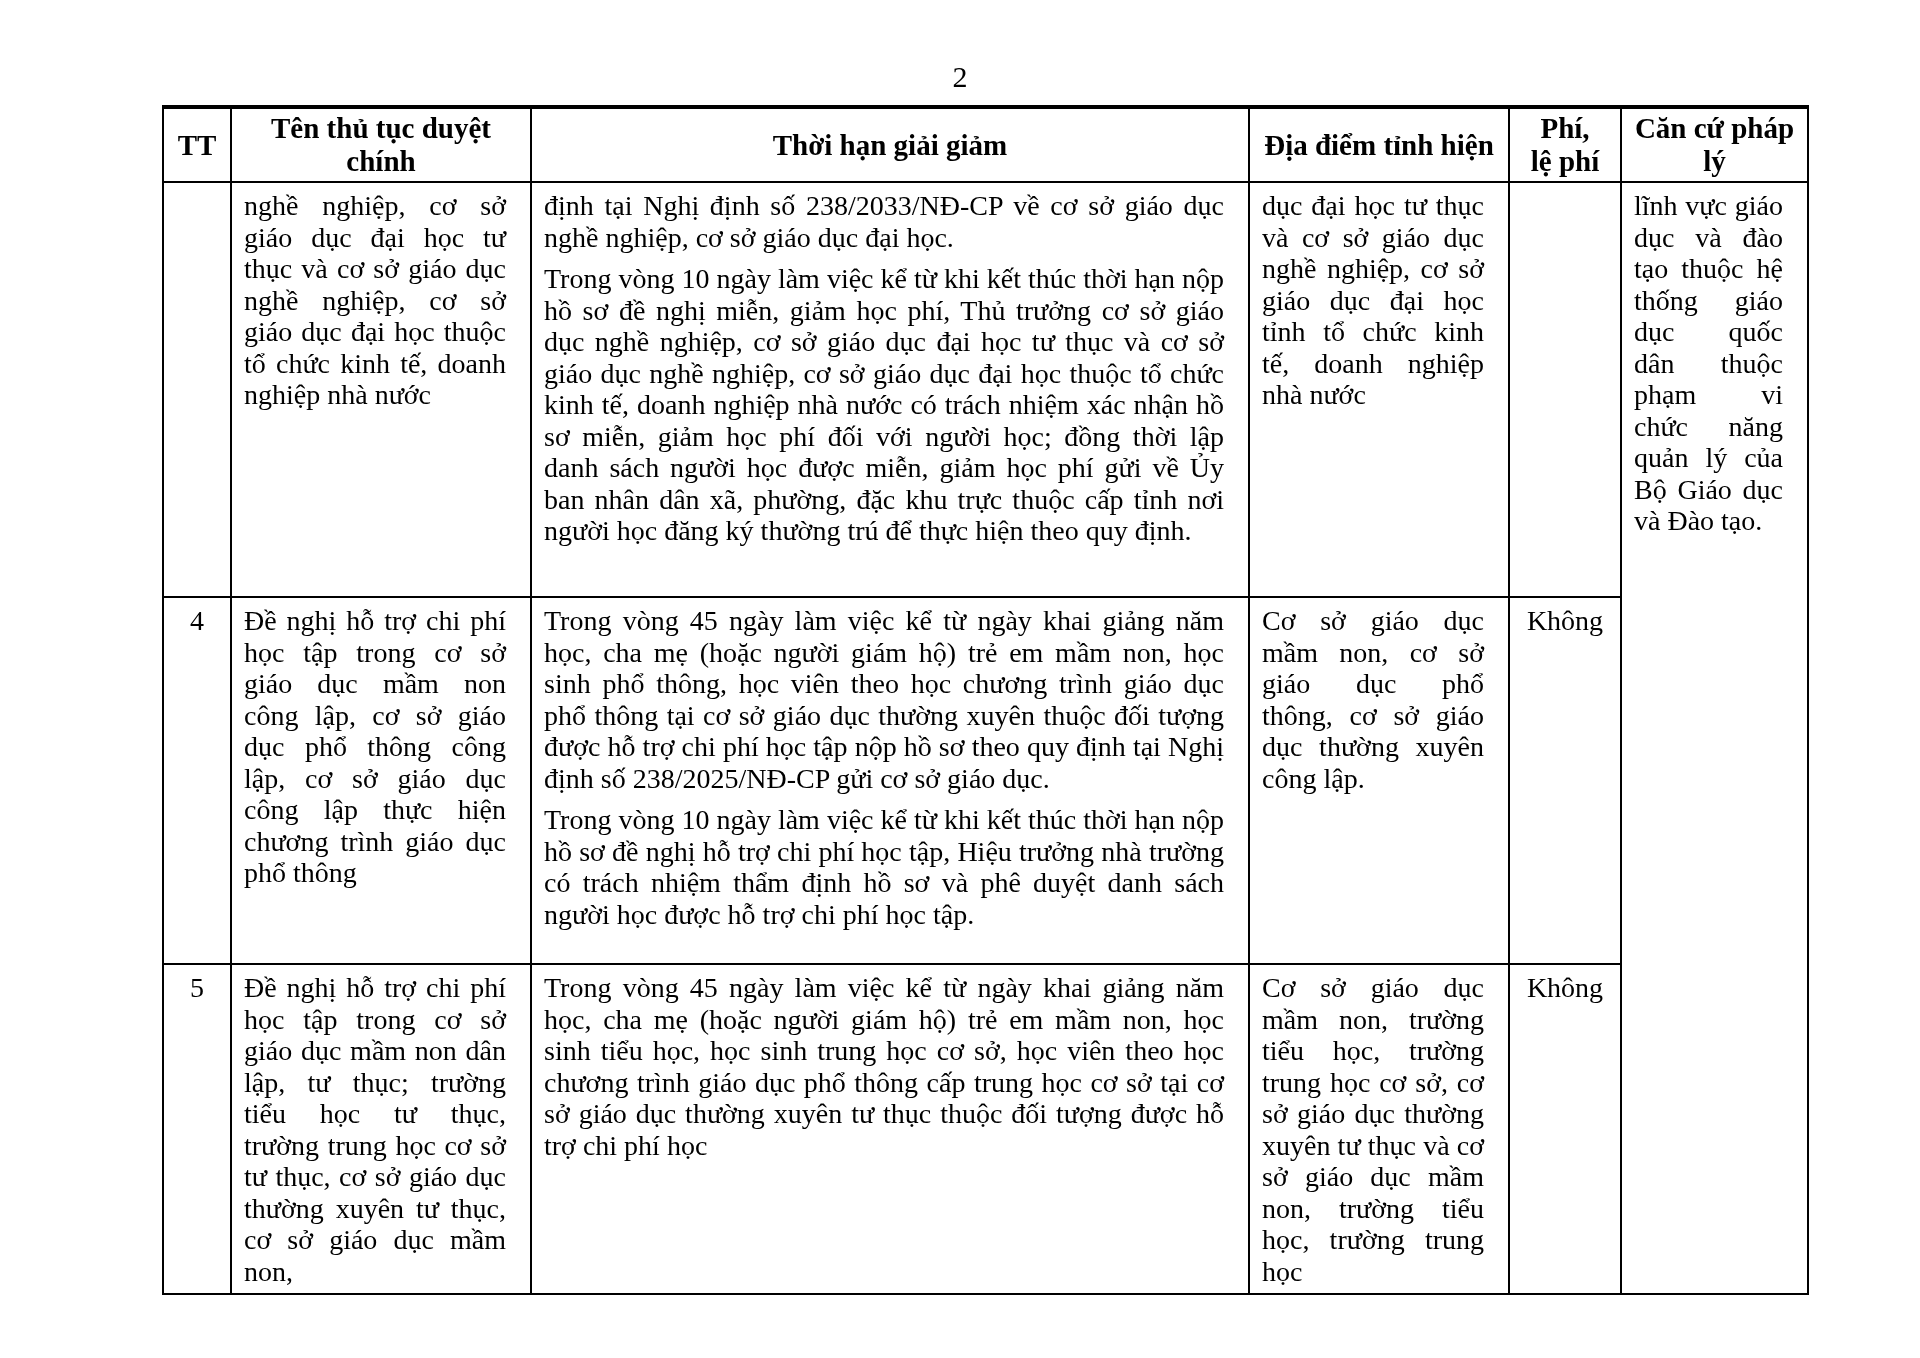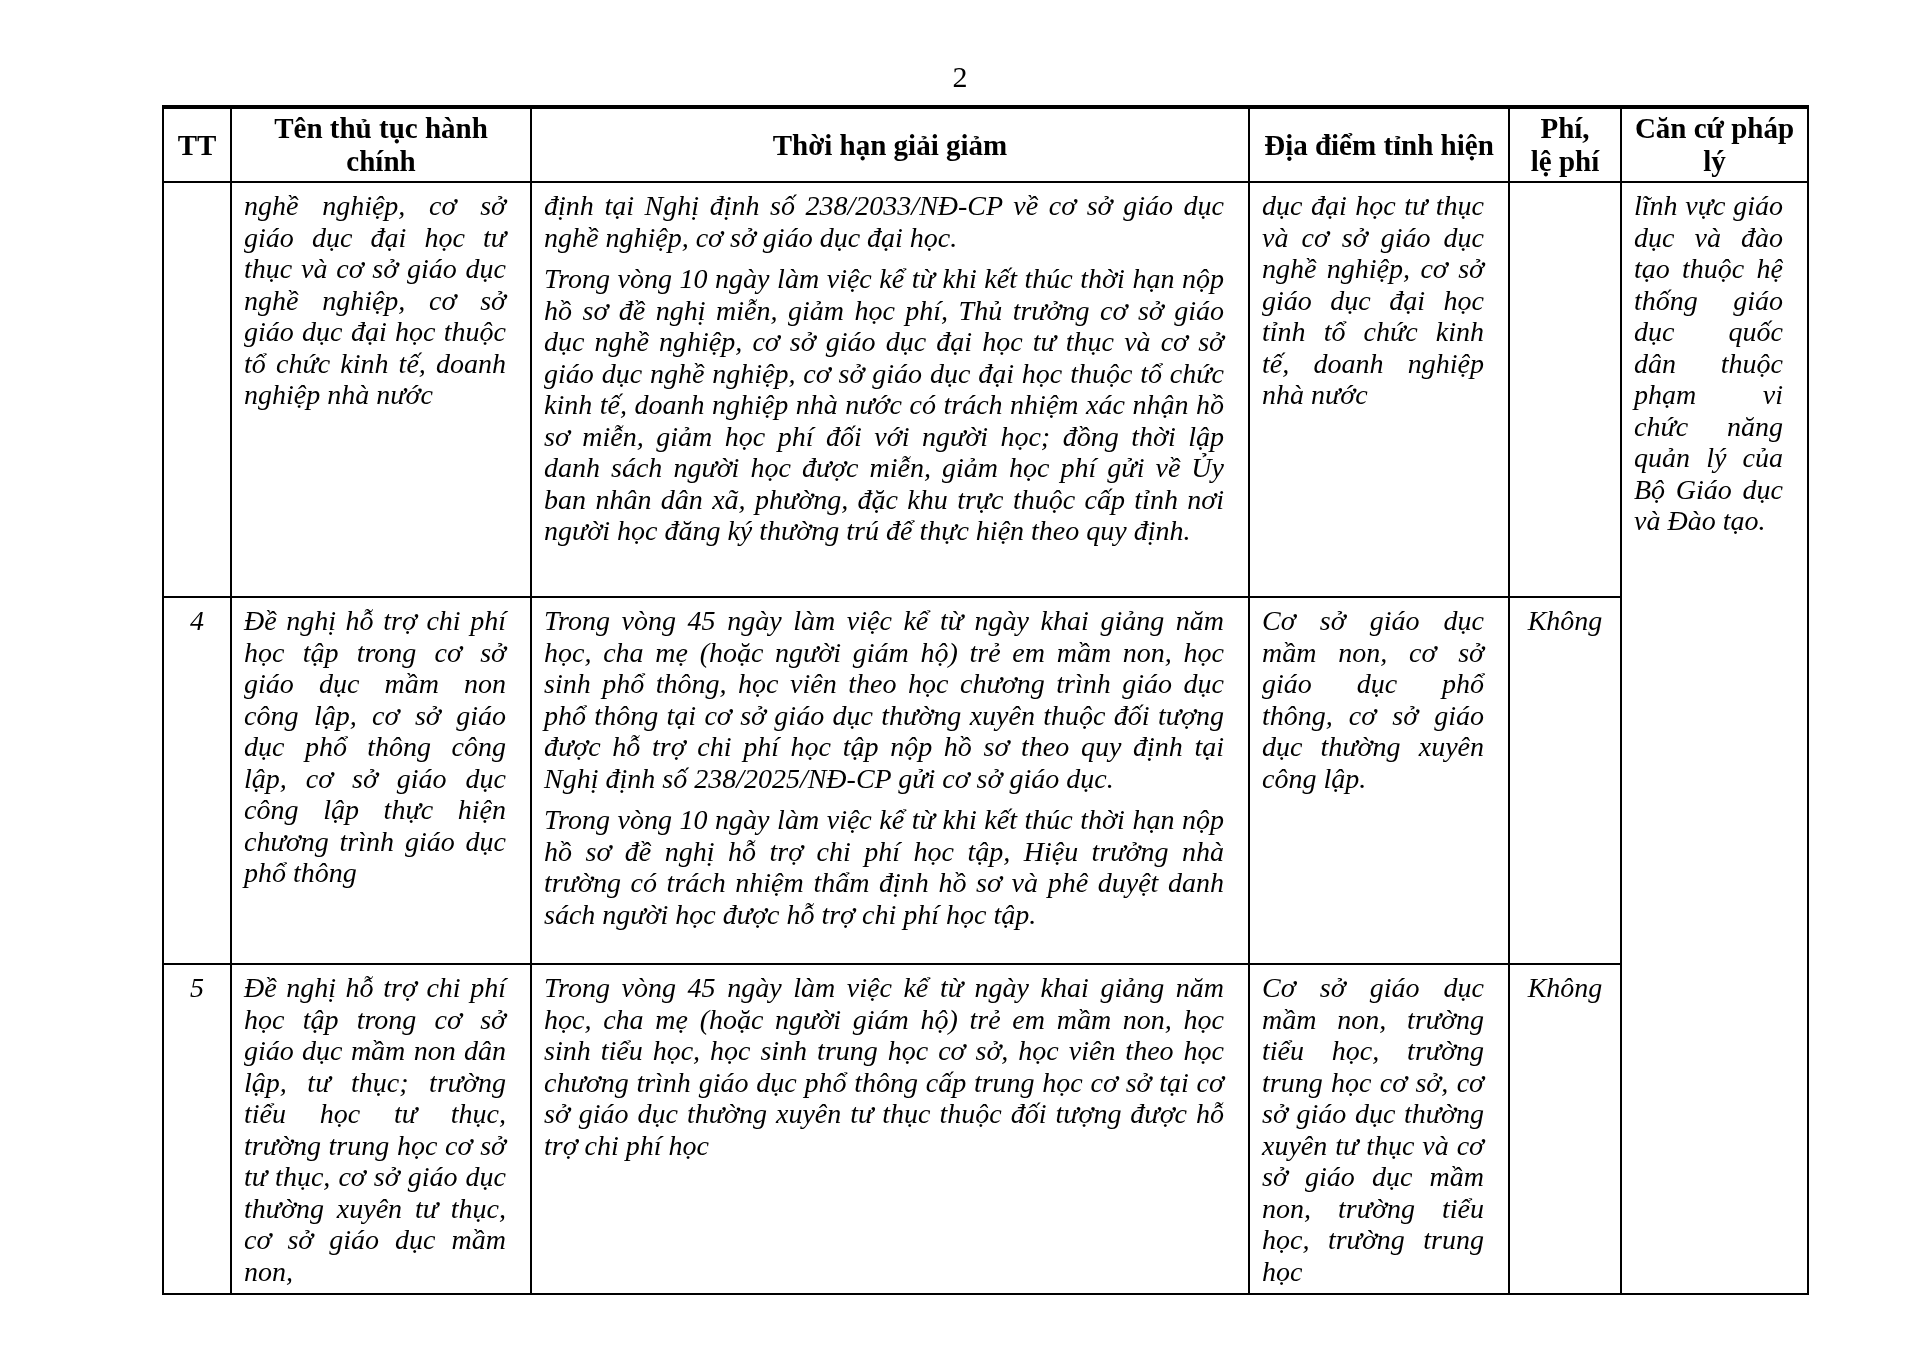--- a/index.html
+++ b/index.html
@@ -41,21 +41,20 @@
     vertical-align: middle;
     padding: 2px 4px;
     line-height: 33px;
   }
   .doc-table td {
     font-size: 28px;
     line-height: 31.5px;
     vertical-align: top;
     text-align: justify;
     padding: 7px 24px 6px 12px;
-    font-style: italic;
   }
   .doc-table td.cell-tt,
   .doc-table td.cell-fee { text-align: center; padding-left: 2px; padding-right: 2px; }
   .doc-table td p { margin: 0 0 10px 0; }
   .doc-table td p:last-child { margin-bottom: 0; }
   tr.row-a { height: 415px; }
   tr.row-4 { height: 367px; }
   tr.row-5 { height: 249px; }
 </style>
 </head>
@@ -70,21 +69,21 @@
       <col style="width:68px">
       <col style="width:300px">
       <col style="width:718px">
       <col style="width:260px">
       <col style="width:112px">
       <col style="width:187px">
     </colgroup>
     <thead>
       <tr>
         <th>TT</th>
-        <th>Tên thủ tục hành chính</th>
+        <th>Tên thủ tục duyệt chính</th>
         <th>Thời hạn giải giảm</th>
         <th>Địa điểm tỉnh hiện</th>
         <th>
           <div>Phí,</div>
           <div>lệ phí</div>
         </th>
         <th>Căn cứ pháp lý</th>
       </tr>
     </thead>
     <tbody>

